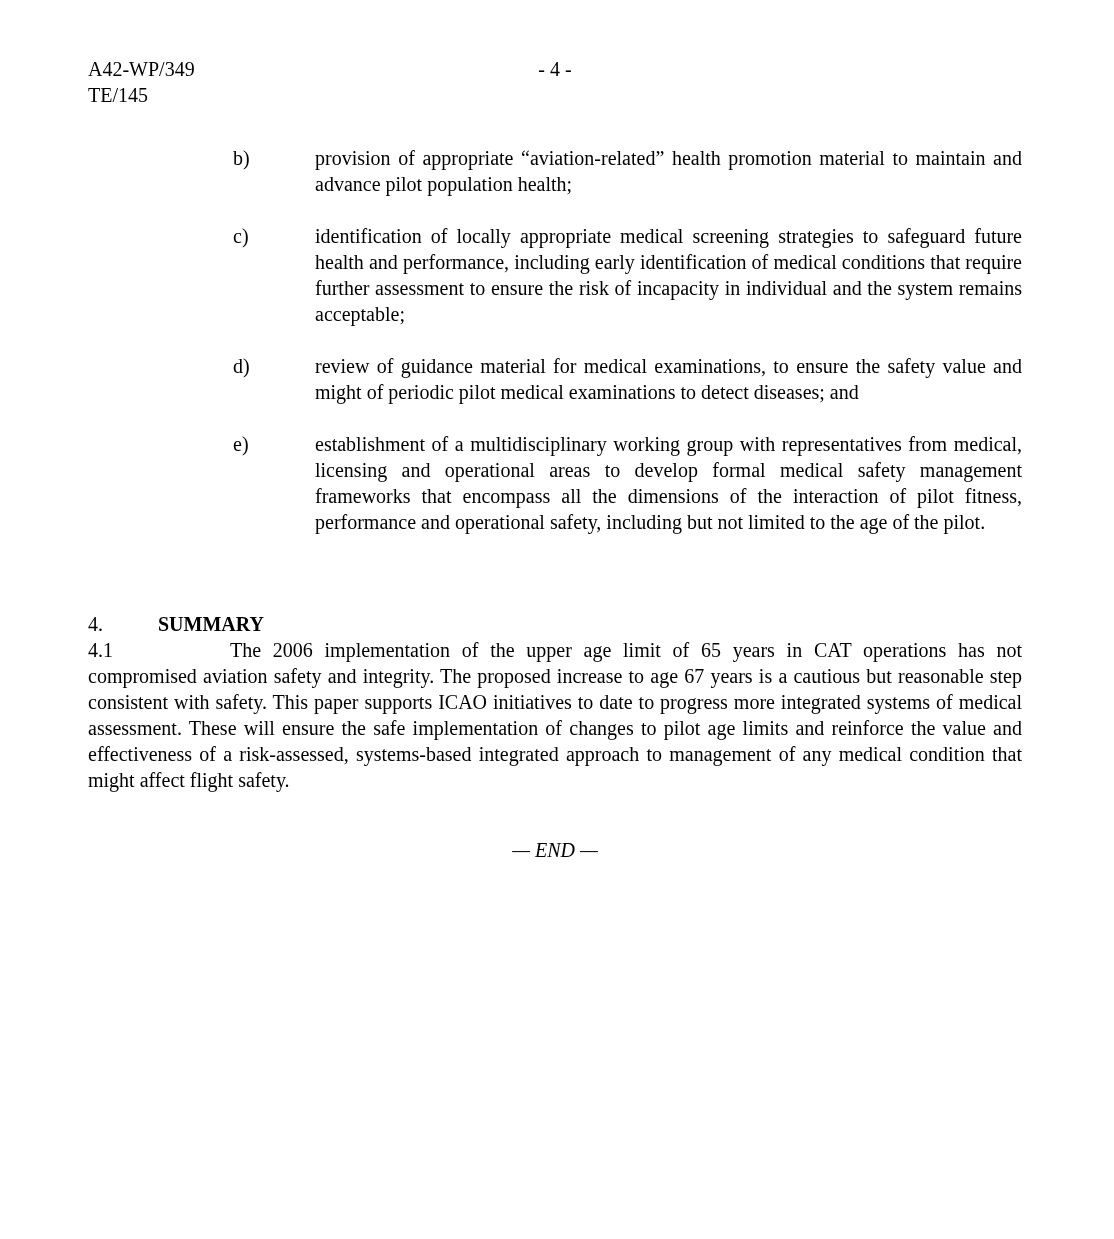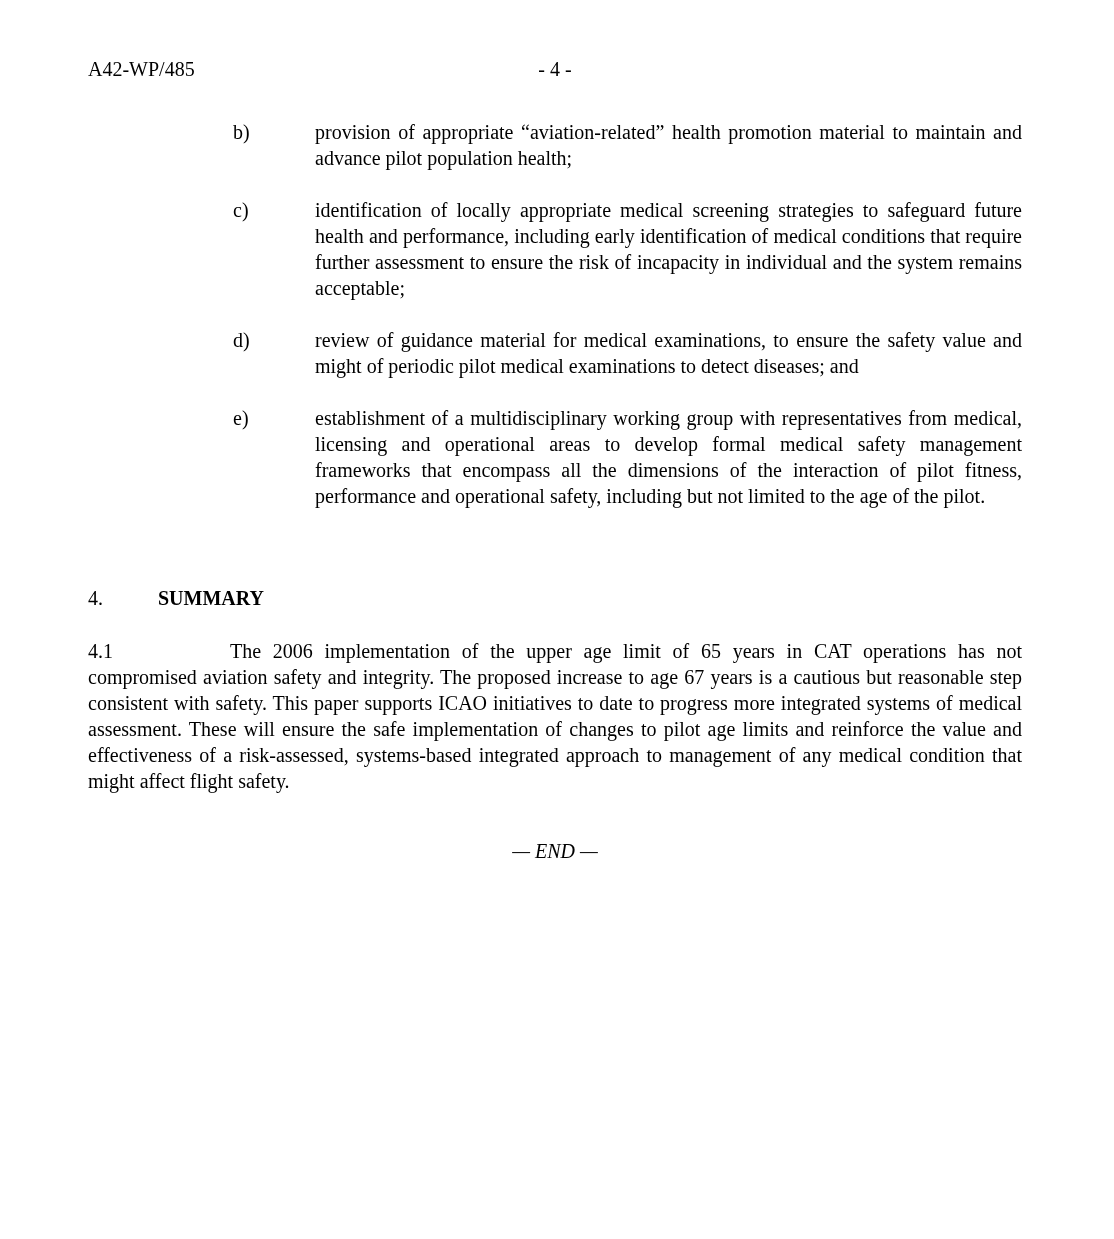--- a/index.html
+++ b/index.html
@@ -59,42 +59,42 @@
     margin-top: 76px;
   }
   .section-number {
     display: inline-block;
     width: 70px;
   }
   .section-title {
     font-weight: bold;
   }
   .summary-paragraph {
-    margin-top: 27px;
     text-align: justify;
   }
   .paragraph-number {
     display: inline-block;
     width: 142px;
   }
   .end-marker {
     margin-top: 44px;
     text-align: center;
     font-style: italic;
   }
 </style>
 </head>
 <body>
 
 <div class="page">
 
   <div class="header">
     <div class="page-number">- 4 -</div>
     <div class="doc-ref-block">
-      <div class="doc-ref-line">A42-WP/485</div>
+      <div class="doc-ref-line">A42-WP/349</div>
+      <div class="doc-ref-line">TE/145</div>
     </div>
   </div>
 
   <div class="doc-list">
 
     <div class="list-item">
       <span class="list-item-label">b)</span>
       <span class="list-item-text">provision of appropriate “aviation-related” health promotion material to maintain and advance pilot population health;</span>
     </div>
 

